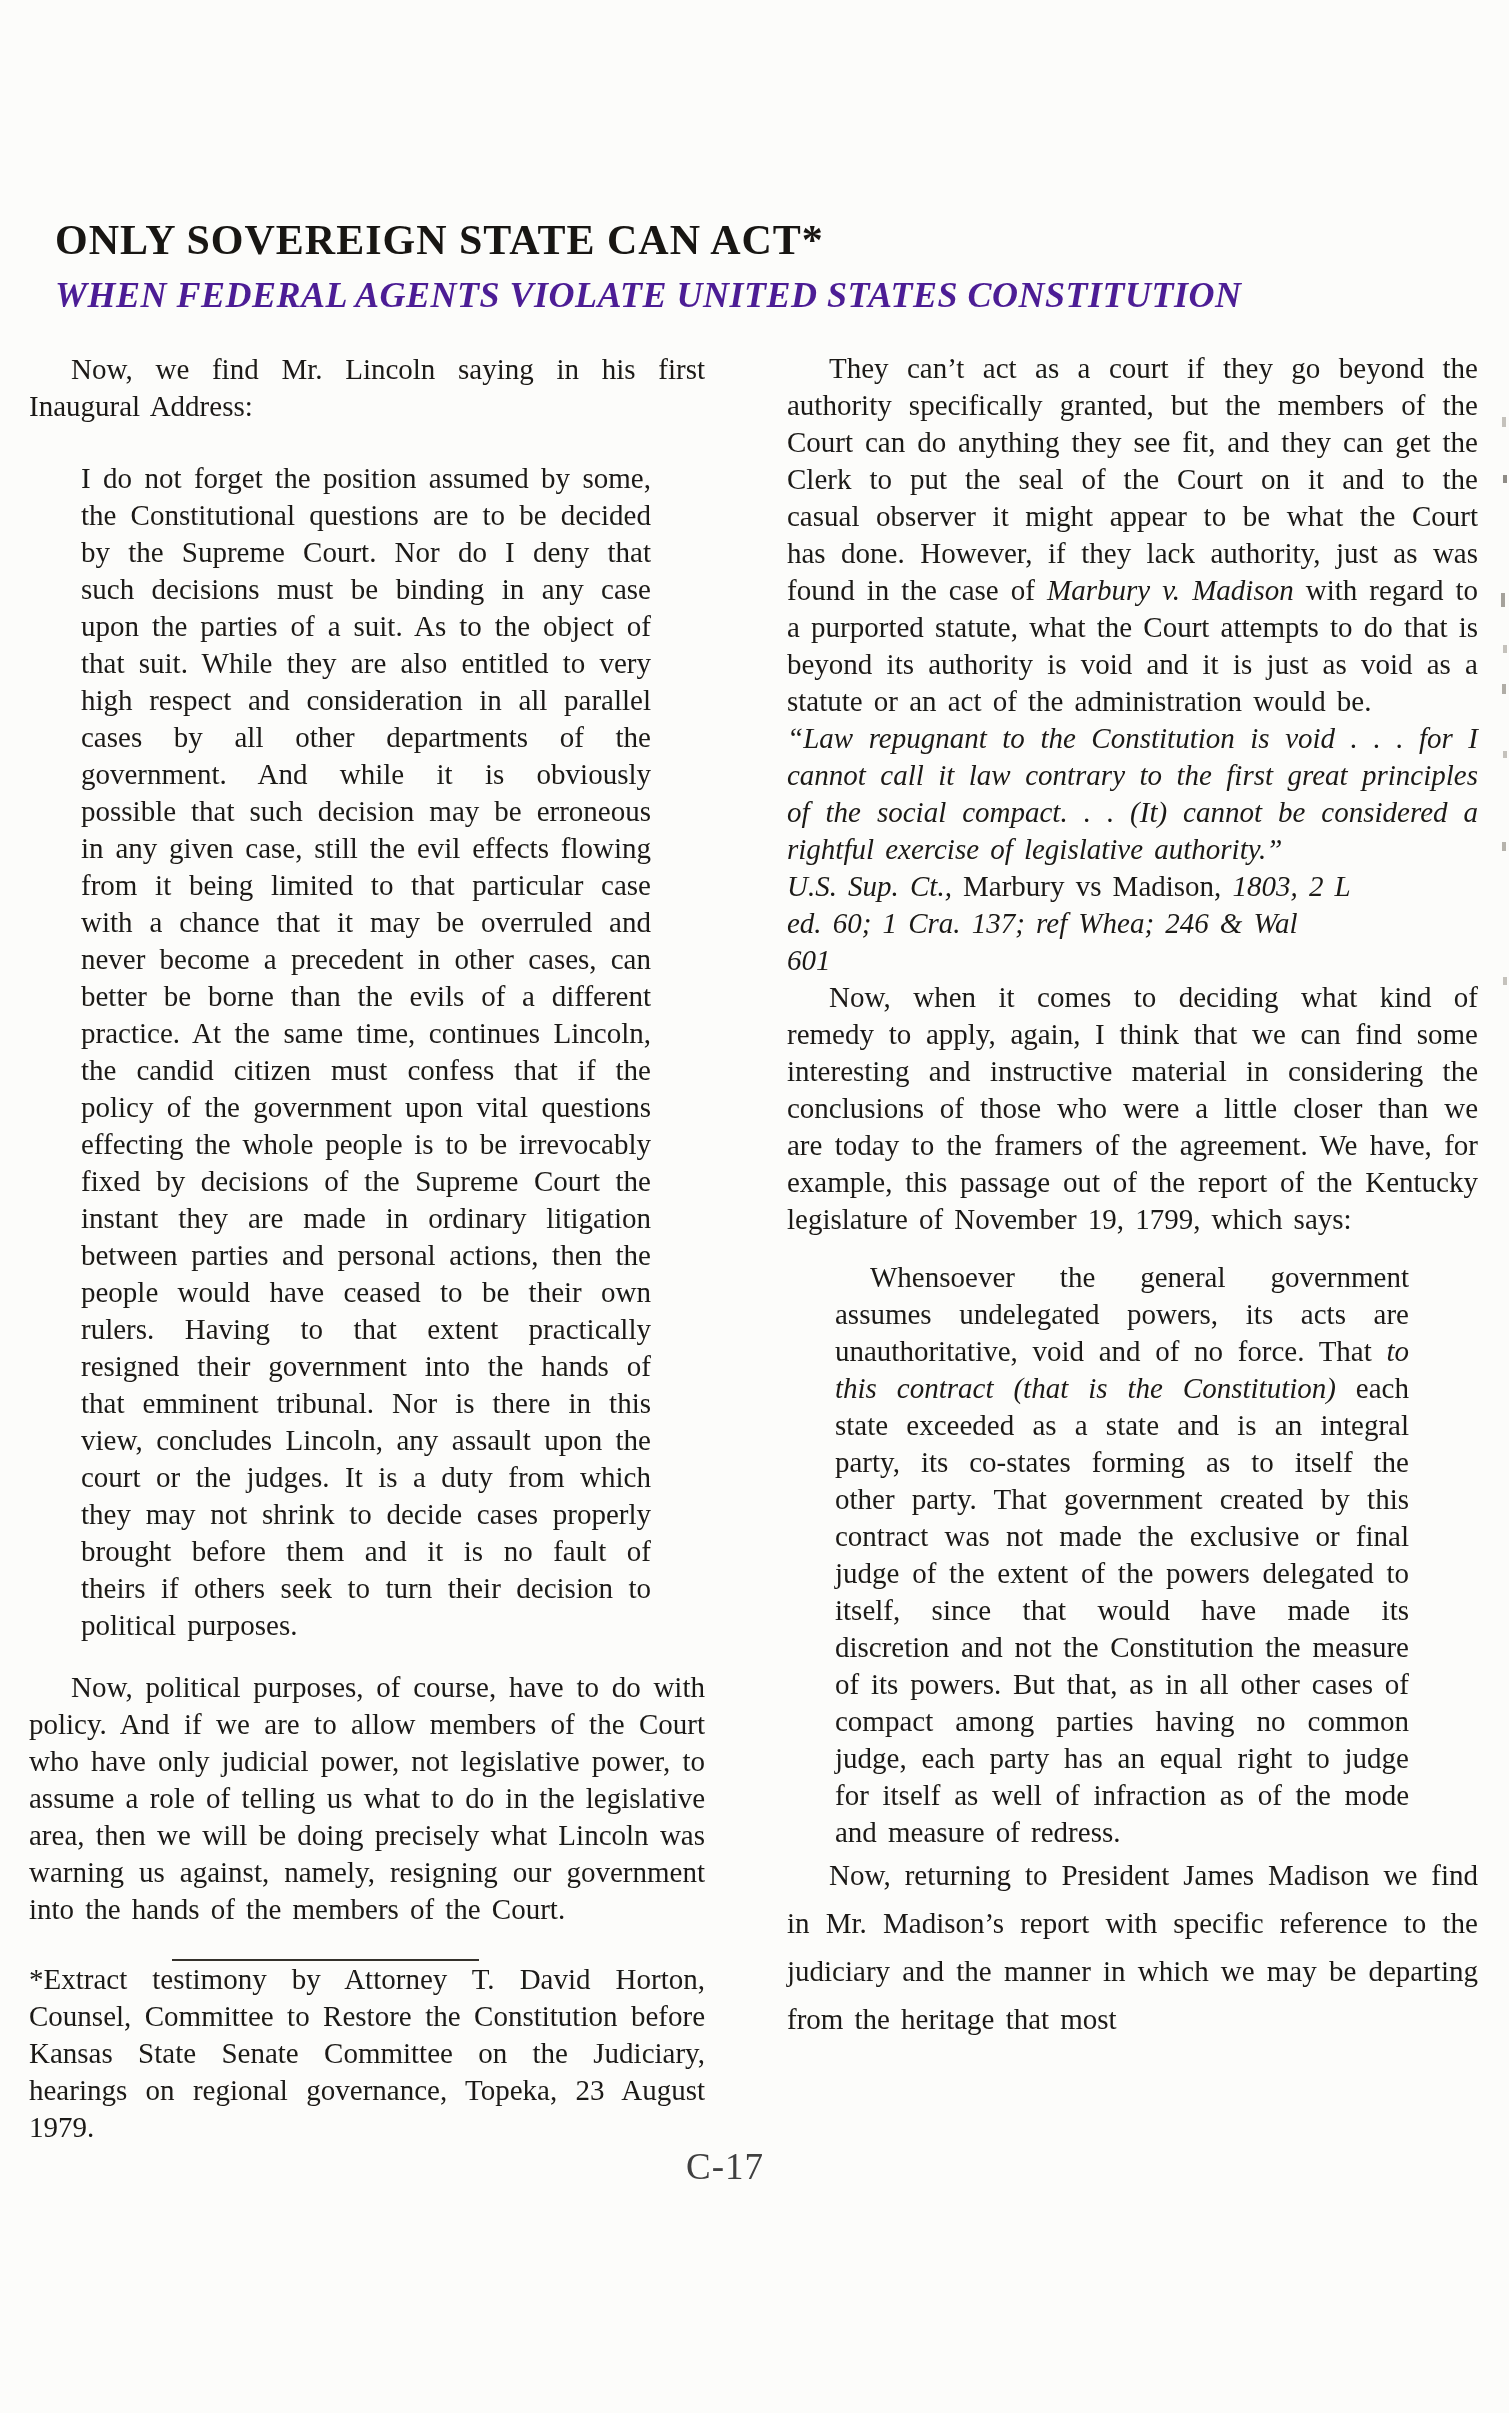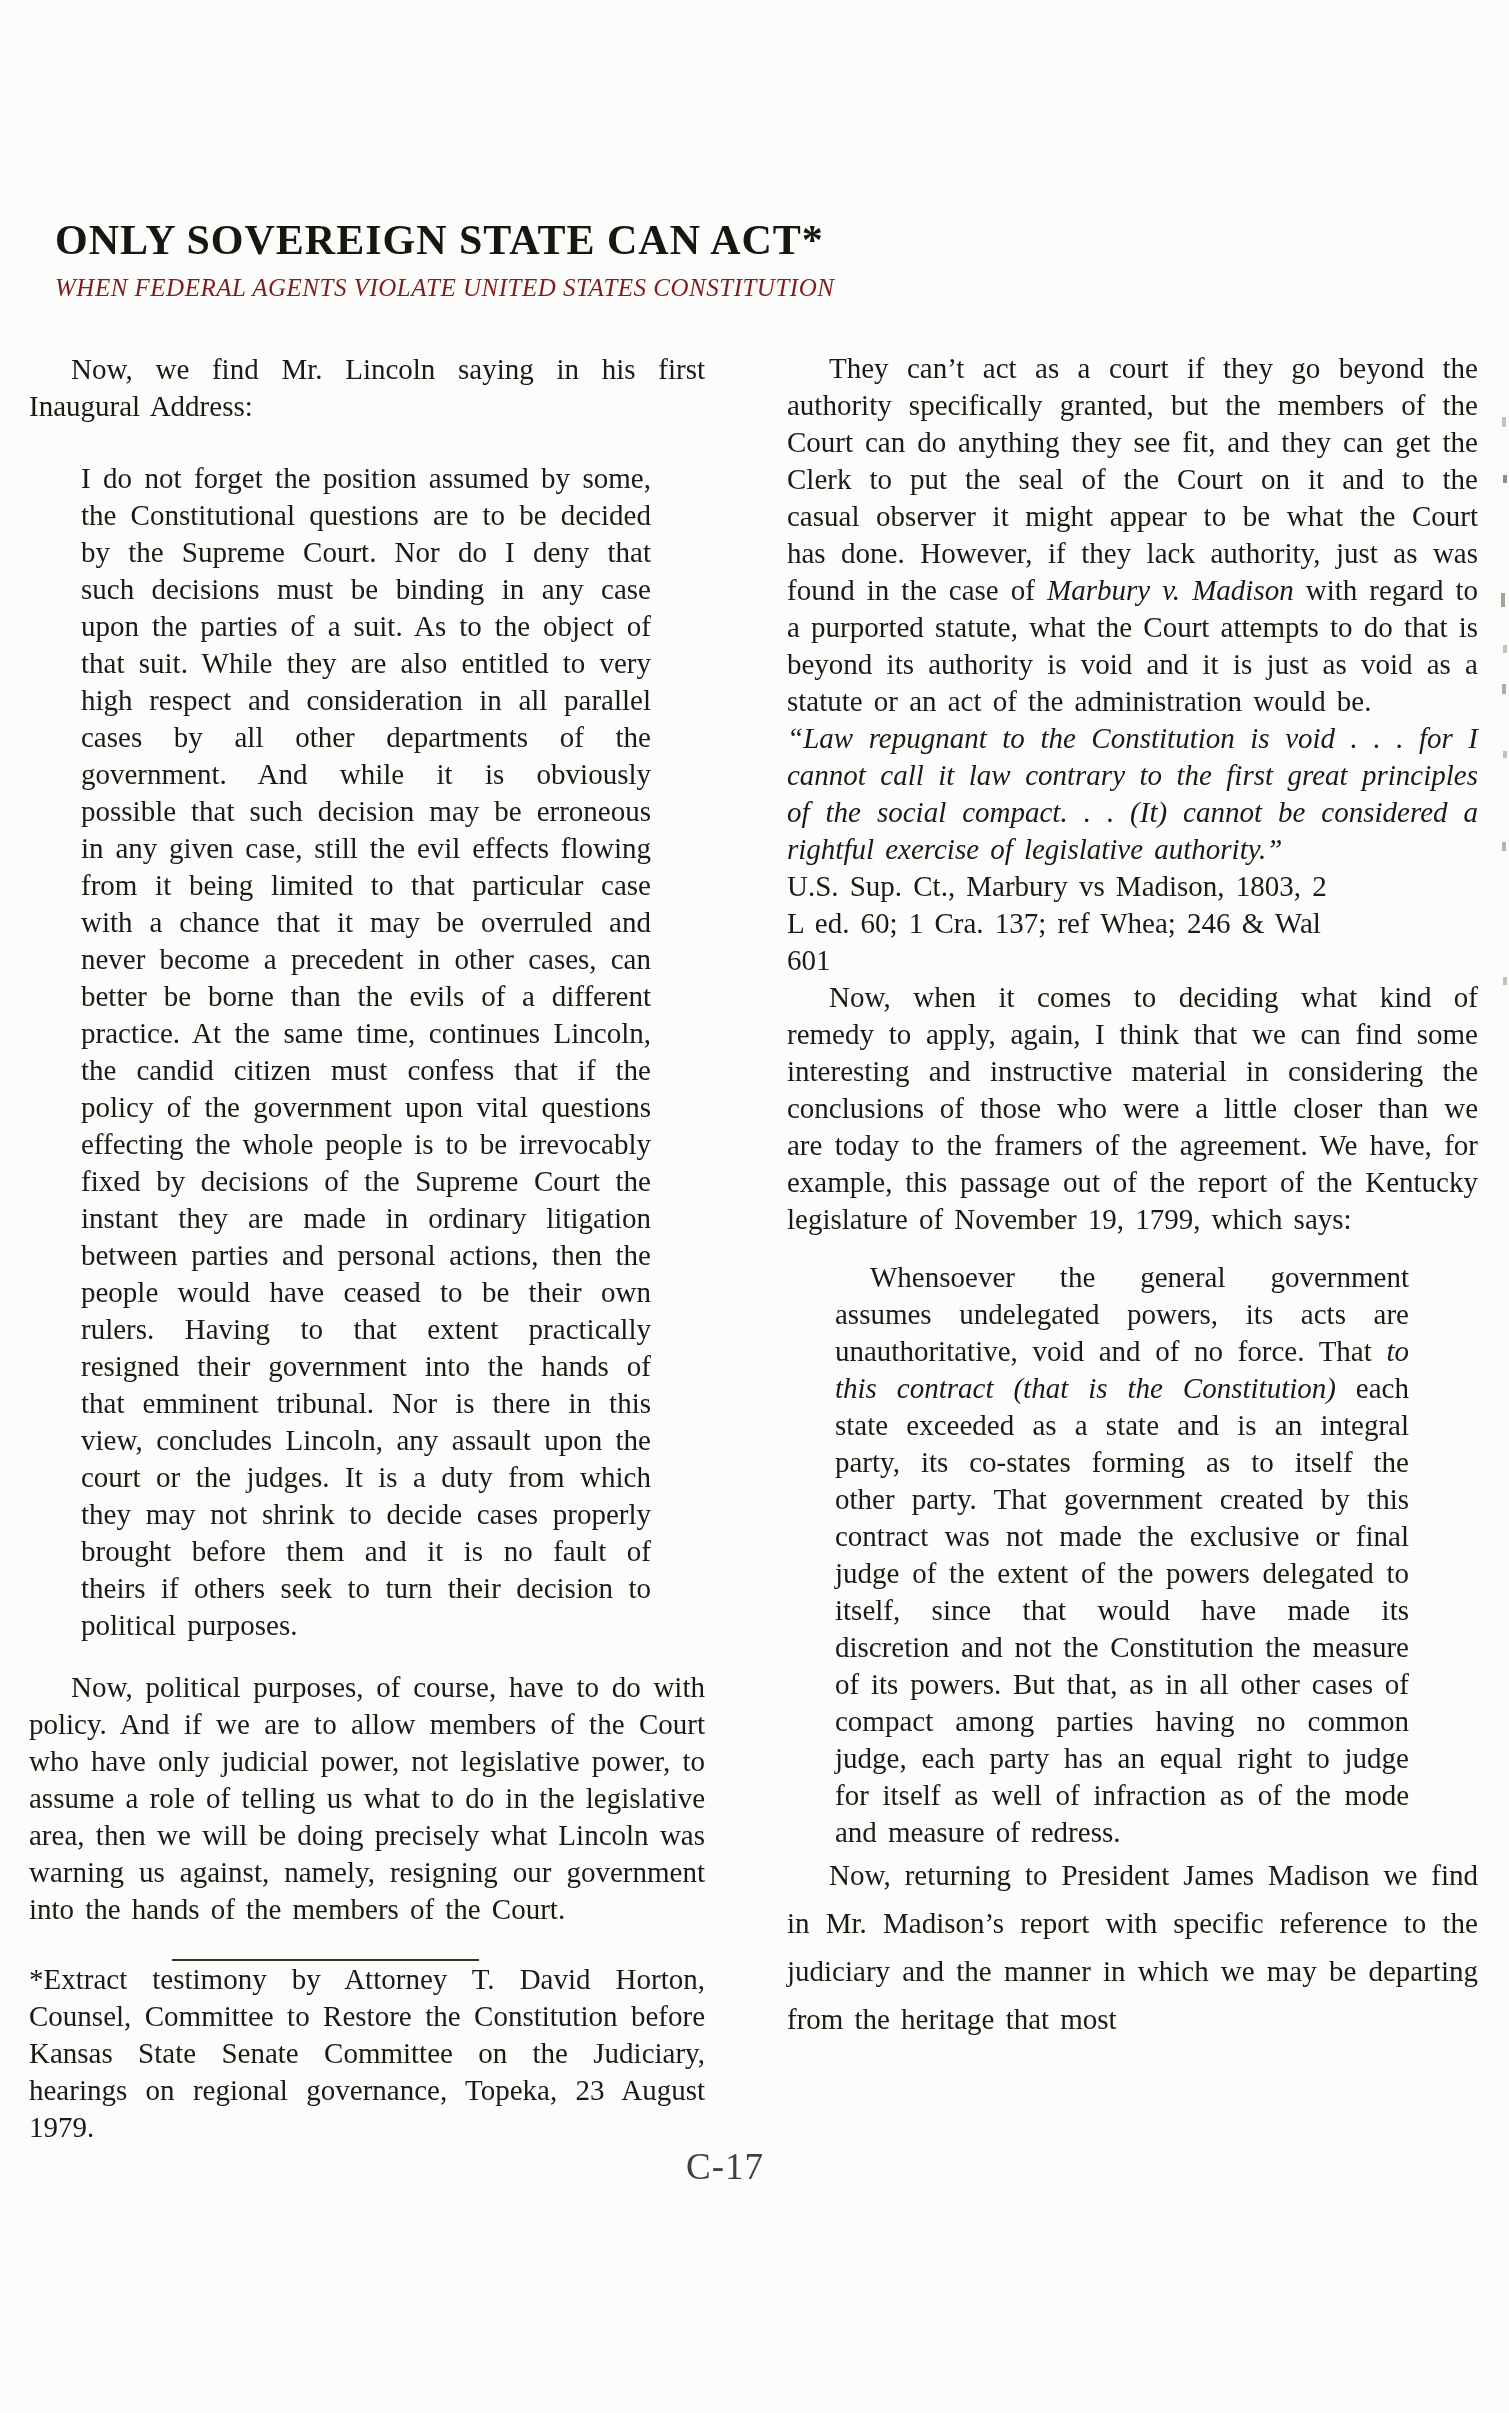--- a/index.html
+++ b/index.html
@@ -18,23 +18,23 @@
   }
   .title-block{position:absolute;left:55px;top:216px;width:1255px;}
   .doc-title{
     margin:0;
     font-size:42px;font-weight:bold;
     letter-spacing:1px;
     color:#181613;
   }
   .doc-subtitle{
     margin:9.7px 0 0 0;
-    font-size:25px;font-weight:normal;font-style:italic;
+    font-size:36px;font-weight:bold;font-style:italic;
     letter-spacing:0.5px;
-    color:#7f1d1d;
+    color:#4c1d95;
   }
   .col{
     position:absolute;
     font-size:29px;line-height:37px;
     text-align:justify;
     word-spacing:3.9px;
   }
   .col-left{left:29px;top:351px;width:676px;}
   .col-right{left:787px;top:350px;width:691px;}
   .col p{margin:0;}
@@ -46,21 +46,21 @@
   }
   .marbury-quote{
     margin:7.7px 0 0 0;
     font-style:italic;
   }
   .citation{
     margin:0 0 0 41px;
     width:564px;
     text-align:left;
   }
-  .citation .it{}
+  .citation .it{font-style:italic;}
   .para-after{margin-top:23px;}
   .kentucky-quote{
     margin:21px 0 0 48px;
     width:574px;
   }
   .kentucky-quote p{text-indent:35px;}
   .madison-para{
     margin-top:23px;
     line-height:48px;
   }

